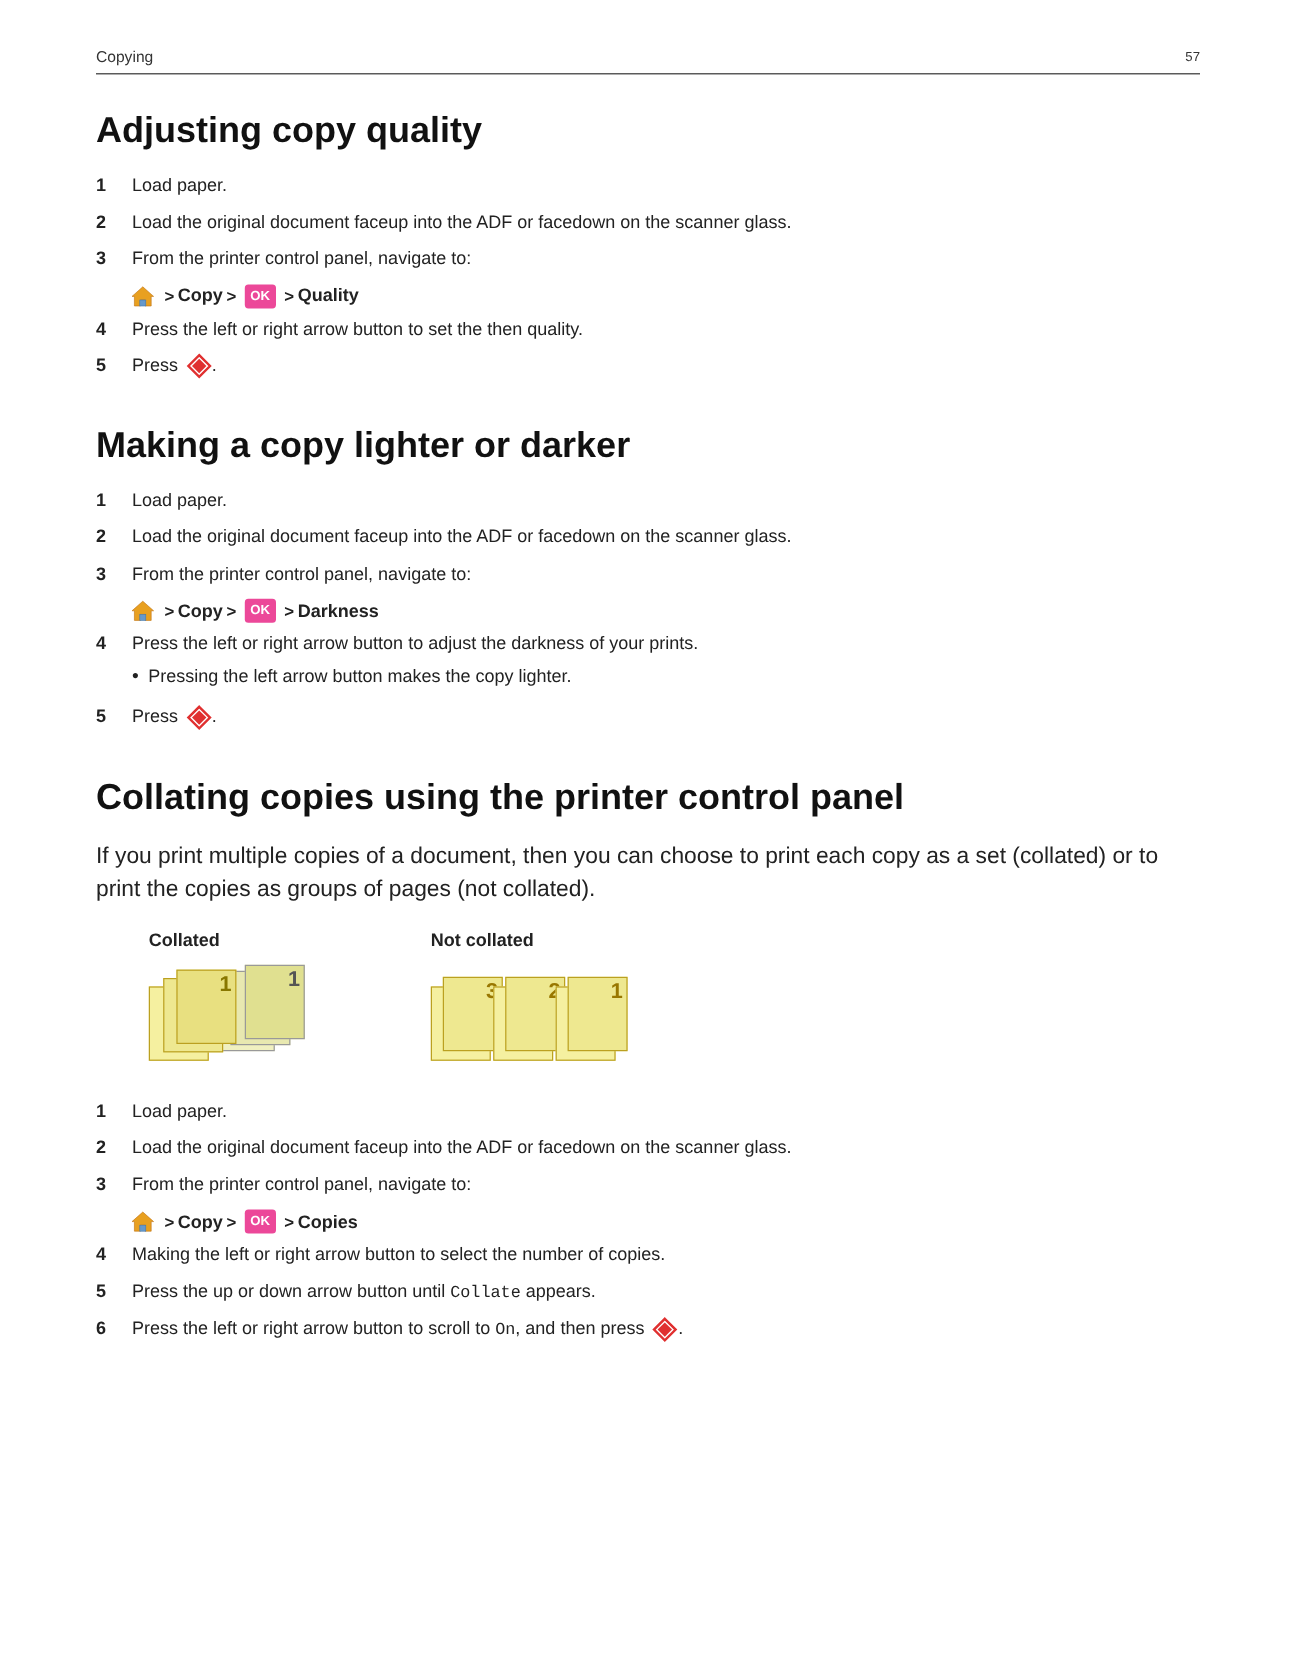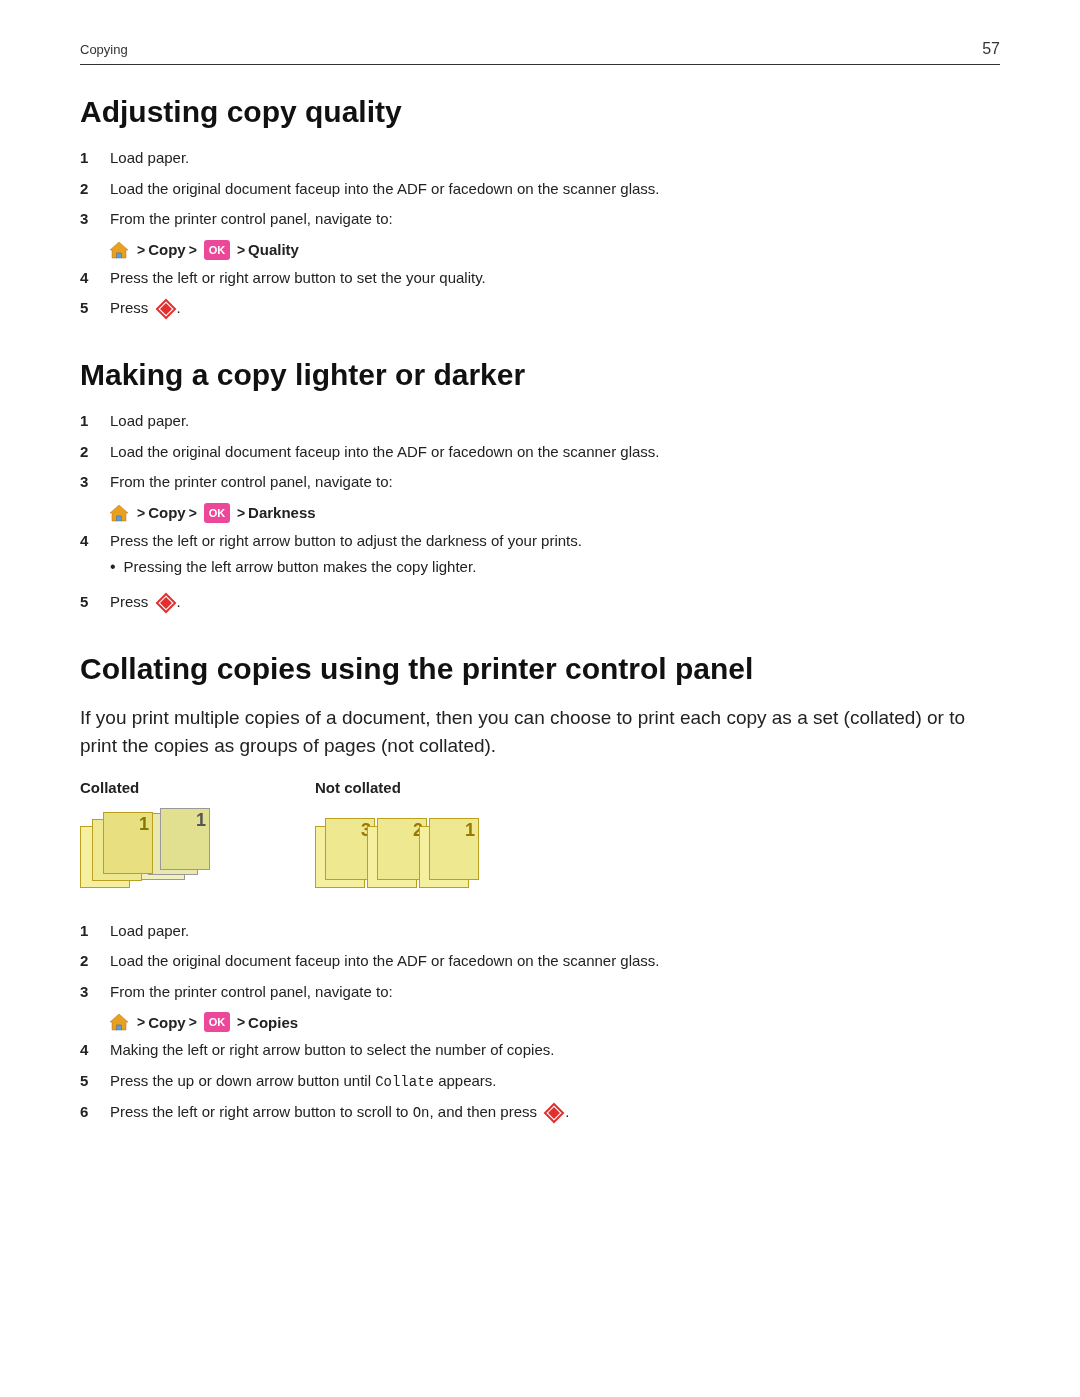--- a/index.html
+++ b/index.html
@@ -24,21 +24,21 @@
       align-items: center;
       border-bottom: 1px solid #333;
       padding-bottom: 6px;
       margin-bottom: 30px;
     }
     .header-bar .section-name {
       font-size: 13px;
       color: #333;
     }
     .header-bar .page-number {
-      font-size: 16px;
+      font-size: 11px;
       color: #333;
       text-align: center;
     }
     h2 {
       font-size: 30px;
       font-weight: bold;
       margin-bottom: 18px;
       margin-top: 10px;
       color: #111;
     }
@@ -120,20 +120,21 @@
       font-size: 19px;
       margin-bottom: 18px;
       line-height: 1.5;
       margin-top: 11px;
     }
     .collate-images {
       display: flex;
       align-items: flex-start;
       margin-bottom: 24px;
       gap: 80px;
+      margin-left: 44px;
     }
     .collate-group {
       display: flex;
       flex-direction: column;
       align-items: flex-start;
     }
     .collate-label {
       font-weight: bold;
       font-size: 15px;
       margin-bottom: 10px;
@@ -185,21 +186,21 @@
       <span>Copy</span>
       <span class="arrow">&gt;</span>
       <span class="ok-btn">OK</span>
       <span class="arrow">&gt;</span>
       <span>Quality</span>
     </div>
 
     <ol class="steps">
       <li>
         <span class="step-num">4</span>
-        <span class="step-content">Press the left or right arrow button to set the your quality.</span>
+        <span class="step-content">Press the left or right arrow button to set the then quality.</span>
       </li>
       <li>
         <span class="step-num">5</span>
         <span class="step-content">
           <span>Press</span>
           
           <svg class="diamond-icon" viewBox="0 0 22 22" width="22" height="22">
             <polygon points="11,2 20,11 11,20 2,11" fill="none" stroke="#e03030" stroke-width="2"></polygon>
             <polygon points="11,5 17,11 11,17 5,11" fill="#e03030"></polygon>
           </svg>.

